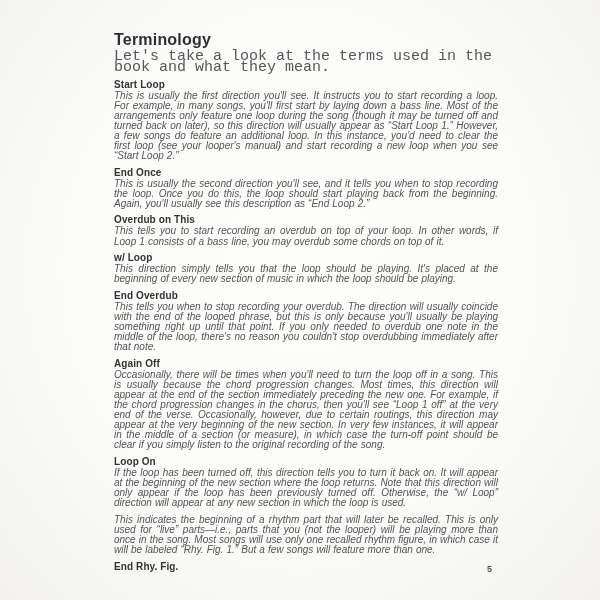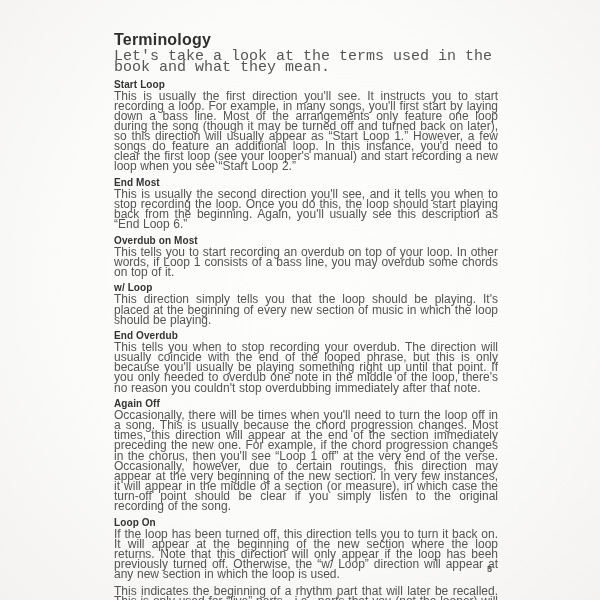--- a/index.html
+++ b/index.html
@@ -47,26 +47,27 @@
   }
   .section-heading {
     font-size: 10px;
     font-weight: bold;
     color: #333333;
     margin: 0 0 0.5px 0;
     line-height: 10.5px;
     letter-spacing: 0.1px;
   }
   .section-body {
-    font-size: 12px;
+    font-size: 10px;
     line-height: 10.1px;
     color: #545454;
     margin: 0;
     text-align: justify;
     word-spacing: 0.3px;
+    font-style: italic;
   }
   .page-number {
     position: absolute;
     left: 487px;
     top: 564px;
     font-size: 9px;
     font-weight: bold;
     color: #555555;
   }
 </style>
@@ -77,26 +78,26 @@
   <div class="content">
     <h1 class="doc-title">Terminology</h1>
     <p class="doc-subtitle">Let's take a look at the terms used in the book and what they mean.</p>
     <div id="sections-container">
   <div class="section">
     <h3 class="section-heading">Start Loop</h3>
     <p class="section-body">This is usually the first direction you'll see. It instructs you to start recording a loop. For example, in many songs, you'll first start by laying down a bass line. Most of the arrangements only feature one loop during the song (though it may be turned off and turned back on later), so this direction will usually appear as “Start Loop 1.” However, a few songs do feature an additional loop. In this instance, you'd need to clear the first loop (see your looper's manual) and start recording a new loop when you see “Start Loop 2.”</p>
   </div>
 
   <div class="section">
-    <h3 class="section-heading">End Most</h3>
-    <p class="section-body">This is usually the second direction you'll see, and it tells you when to stop recording the loop. Once you do this, the loop should start playing back from the beginning. Again, you'll usually see this description as “End Loop 6.”</p>
+    <h3 class="section-heading">End Once</h3>
+    <p class="section-body">This is usually the second direction you'll see, and it tells you when to stop recording the loop. Once you do this, the loop should start playing back from the beginning. Again, you'll usually see this description as “End Loop 2.”</p>
   </div>
 
   <div class="section">
-    <h3 class="section-heading">Overdub on Most</h3>
+    <h3 class="section-heading">Overdub on This</h3>
     <p class="section-body">This tells you to start recording an overdub on top of your loop. In other words, if Loop 1 consists of a bass line, you may overdub some chords on top of it.</p>
   </div>
 
   <div class="section">
     <h3 class="section-heading">w/ Loop</h3>
     <p class="section-body">This direction simply tells you that the loop should be playing. It's placed at the beginning of every new section of music in which the loop should be playing.</p>
   </div>
 
   <div class="section">
     <h3 class="section-heading">End Overdub</h3>

